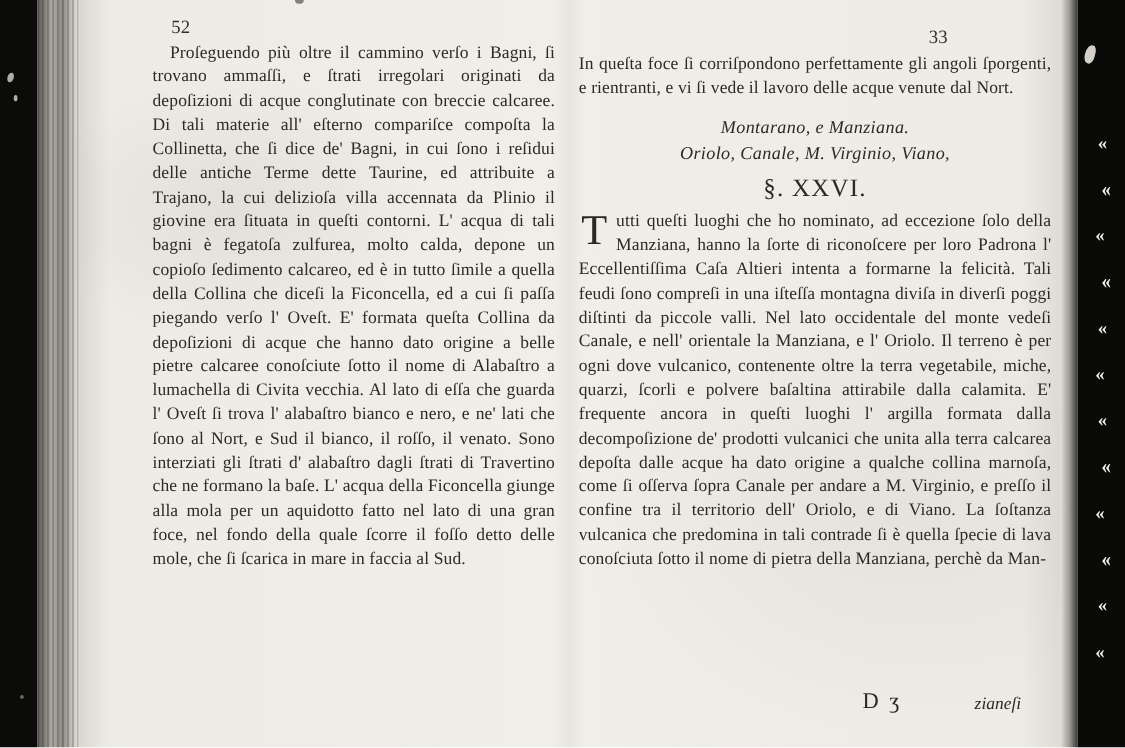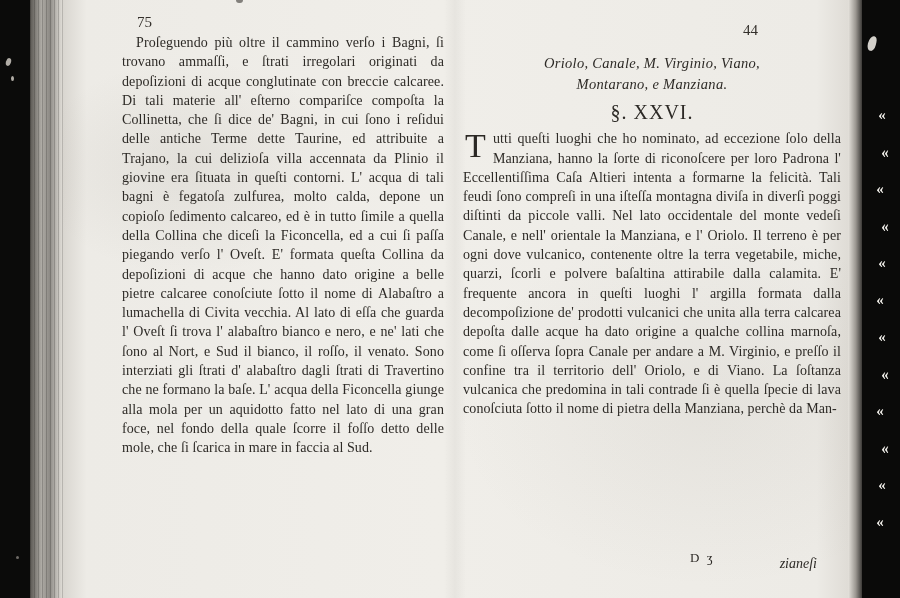--- a/index.html
+++ b/index.html
@@ -64,50 +64,51 @@
   .para { margin:0; }
   .para.indent { text-indent:14px; }
 
   .place-heading { margin:11px 0 0 0; text-align:center; font-style:italic; font-size:14.5px; line-height:21px; letter-spacing:.3px; }
   .section-heading { margin:8px 0 0 0; text-align:center; font-size:20px; letter-spacing:1px; font-style:normal; }
   .body-para { margin:7px 0 0 0; }
 
   .dropcap { float:left; font-size:34px; line-height:28px; padding:3px 7px 0 2px; color:#2b2824; }
 
   .catchword-left { position:absolute; left:122px; top:558px; width:322px; text-align:right; font-size:14px; }
-  .signature-mark { position:absolute; left:690px; top:550px; font-size:13px; letter-spacing:2px; }
+  .signature-mark { position:absolute; left:690px; top:550px; font-size:18px; letter-spacing:2px; }
   .catchword-right { position:absolute; left:439px; top:556px; width:378px; text-align:right; font-size:14px; font-style:italic; }
 </style>
 </head>
 <body>
 
 <div class="stage">
 
   <div class="spine">
     <span class="speck s1"></span>
     <span class="speck s2"></span>
     <span class="speck s3"></span>
   </div>
 
   <div class="edge-band"></div>
 
   <div class="sheet"></div>
   <div class="gutter-shade"></div>
   <div class="top-speck"></div>
 
-  <div class="pagenum left">75</div>
+  <div class="pagenum left">52</div>
   <div class="col left">
     <p class="para indent">Proſeguendo più oltre il cammino verſo i Bagni, ſi trovano ammaſſi, e ſtrati irregolari originati da depoſizioni di acque conglutinate con breccie calcaree. Di tali materie all' eſterno compariſce compoſta la Collinetta, che ſi dice de' Bagni, in cui ſono i reſidui delle antiche Terme dette Taurine, ed attribuite a Trajano, la cui delizioſa villa accennata da Plinio il giovine era ſituata in queſti contorni. L' acqua di tali bagni è fegatoſa zulfurea, molto calda, depone un copioſo ſedimento calcareo, ed è in tutto ſimile a quella della Collina che diceſi la Ficoncella, ed a cui ſi paſſa piegando verſo l' Oveſt. E' formata queſta Collina da depoſizioni di acque che hanno dato origine a belle pietre calcaree conoſciute ſotto il nome di Alabaſtro a lumachella di Civita vecchia. Al lato di eſſa che guarda l' Oveſt ſi trova l' alabaſtro bianco e nero, e ne' lati che ſono al Nort, e Sud il bianco, il roſſo, il venato. Sono interziati gli ſtrati d' alabaſtro dagli ſtrati di Travertino che ne formano la baſe. L' acqua della Ficoncella giunge alla mola per un aquidotto fatto nel lato di una gran foce, nel fondo della quale ſcorre il foſſo detto delle mole, che ſi ſcarica in mare in faccia al Sud.</p>
   </div>
 
-  <div class="pagenum right">44</div>
+  <div class="pagenum right">33</div>
   <div class="col right">
+    <p class="para">In queſta foce ſi corriſpondono perfettamente gli angoli ſporgenti, e rientranti, e vi ſi vede il lavoro delle acque venute dal Nort.</p>
     <div class="place-heading">
+      <div>Montarano, e Manziana.</div>
       <div>Oriolo, Canale, M. Virginio, Viano,</div>
-      <div>Montarano, e Manziana.</div>
     </div>
     <div class="section-heading">§. XXVI.</div>
     <p class="para body-para">
       <span class="dropcap">T</span><span>utti queſti luoghi che ho nominato, ad eccezione ſolo della Manziana, hanno la ſorte di riconoſcere per loro Padrona l' Eccellentiſſima Caſa Altieri intenta a formarne la felicità. Tali feudi ſono compreſi in una iſteſſa montagna diviſa in diverſi poggi diſtinti da piccole valli. Nel lato occidentale del monte vedeſi Canale, e nell' orientale la Manziana, e l' Oriolo. Il terreno è per ogni dove vulcanico, contenente oltre la terra vegetabile, miche, quarzi, ſcorli e polvere baſaltina attirabile dalla calamita. E' frequente ancora in queſti luoghi l' argilla formata dalla decompoſizione de' prodotti vulcanici che unita alla terra calcarea depoſta dalle acque ha dato origine a qualche collina marnoſa, come ſi oſſerva ſopra Canale per andare a M. Virginio, e preſſo il confine tra il territorio dell' Oriolo, e di Viano. La ſoſtanza vulcanica che predomina in tali contrade ſi è quella ſpecie di lava conoſciuta ſotto il nome di pietra della Manziana, perchè da Man-</span>
     </p>
   </div>
   <div class="signature-mark">D ʒ</div>
   <div class="catchword-right">zianeſi</div>
 
   <div class="edge-right"></div>

